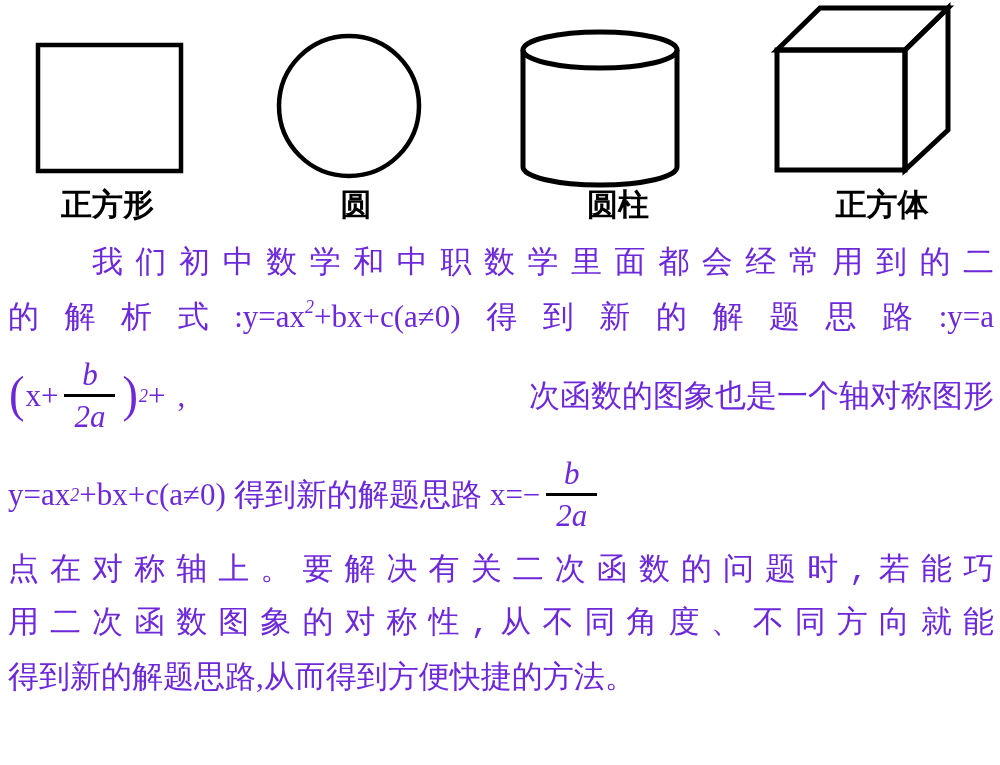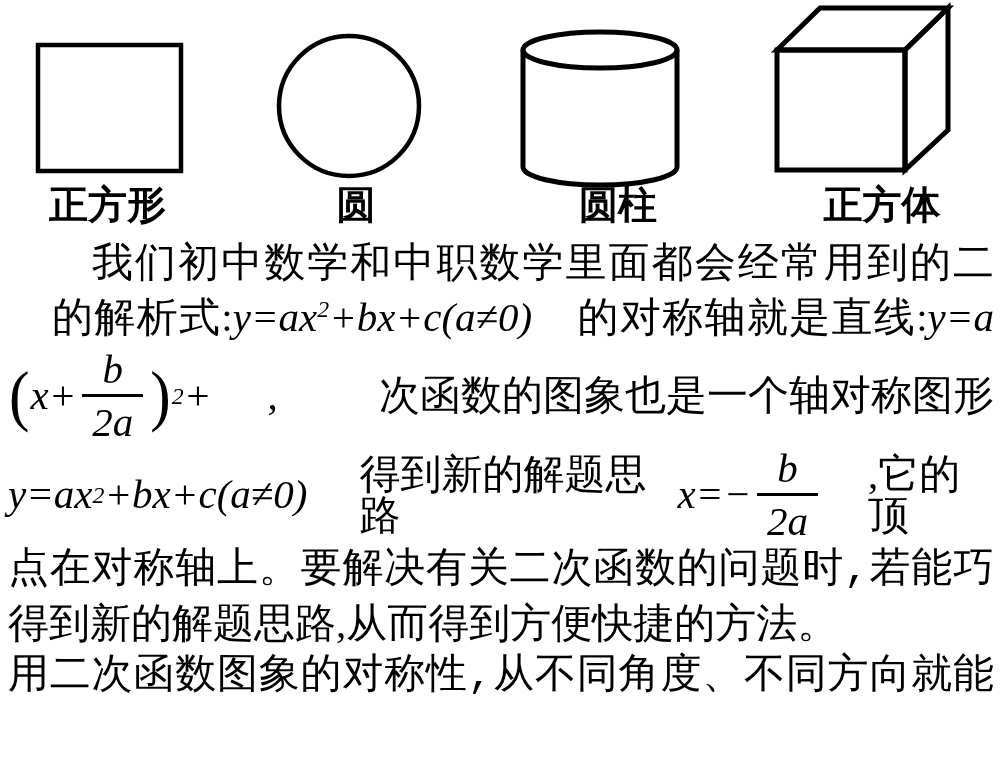--- a/index.html
+++ b/index.html
@@ -22,35 +22,35 @@
     left: 0;
   }
   .shape-label {
     position: absolute;
     top: 185px;
     height: 40px;
     line-height: 40px;
     text-align: center;
     font-family: "Liberation Sans", "DejaVu Sans", sans-serif;
     font-weight: bold;
-    font-size: 39px;
+    font-size: 31px;
     color: #000000;
   }
   .lbl-square   { left: 25px;  width: 165px; }
   .lbl-circle   { left: 286px; width: 140px; }
   .lbl-cylinder { left: 538px; width: 160px; }
   .lbl-cube     { left: 802px; width: 160px; }
 
   .text-body {
     position: absolute;
     top: 236px;
     left: 8px;
     width: 986px;
-    font-size: 41px;
-    color: #000000;
+    font-size: 31px;
+    color: #6d28d9;
   }
   .line { width: 100%; }
   .jline {
     height: 52px;
     line-height: 52px;
     text-align: justify;
     text-align-last: justify;
   }
   .l3 { height: 58px; line-height: 58px; }
   .lline {
@@ -60,23 +60,22 @@
     text-align-last: left;
   }
   .l67 { height: 53px; line-height: 53px; font-family: Liberation Mono, monospace; }
   .indent { text-indent: 84px; }
   .fline {
     display: flex;
     align-items: center;
     height: 99px;
     line-height: 1;
   }
-  .cn { font-style: normal; margin-left: 44px; }
+  .cn { font-style: normal; }
   .it {
-    font-style: italic;
     font-family: "Liberation Serif", "DejaVu Serif", serif;
   }
   sup.s {
     font-size: 0.58em;
     font-style: italic;
     line-height: 0;
   }
   .jline sup.s { vertical-align: 14px; }
   .frac {
     display: inline-block;
@@ -125,21 +124,21 @@
   <div class="shape-label lbl-square">正方形</div>
   <div class="shape-label lbl-circle">圆</div>
   <div class="shape-label lbl-cylinder">圆柱</div>
   <div class="shape-label lbl-cube">正方体</div>
 
   <div class="text-body">
 
     <div class="line jline indent">我们初中数学和中职数学里面都会经常用到的二</div>
 
 
-    <div class="line jline l3"><span class="cn">的解析式:</span><span class="it">y=ax</span><sup class="s">2</sup><span class="it">+bx+c(a≠0)</span><span class="cn">的对称轴就是直线:</span><span class="it">y=a</span></div>
+    <div class="line jline l3"><span class="cn">的解析式:</span><span class="it">y=ax</span><sup class="s">2</sup><span class="it">+bx+c(a≠0)</span><span class="cn">得到新的解题思路:</span><span class="it">y=a</span></div>
 
     <div class="line fline">
       <span class="big-paren">(</span>
       <span class="it">x+</span>
       <span class="frac">
         <span class="num">b</span>
         <span class="den">2a</span>
       </span>
       <span class="big-paren">)</span>
       <sup class="s">2</sup>
@@ -153,23 +152,22 @@
     <div class="line fline">
       <span class="it">y=ax</span>
       <sup class="s">2</sup>
       <span class="it gap-r">+bx+c(a≠0)</span>
       <span class="cn gap-r">得到新的解题思路</span>
       <span class="it">x=−</span>
       <span class="frac">
         <span class="num">b</span>
         <span class="den">2a</span>
       </span>
-      <span class="cn">,它的顶</span>
     </div>
 
     <div class="line jline l67">点在对称轴上。要解决有关二次函数的问题时,若能巧</div>
 
+    <div class="line jline l67">用二次函数图象的对称性,从不同角度、不同方向就能</div>
+
     <div class="line lline">得到新的解题思路,从而得到方便快捷的方法。</div>
-
-    <div class="line jline l67">用二次函数图象的对称性,从不同角度、不同方向就能</div>
 
   </div>
 </div>
 
 </body></html>

